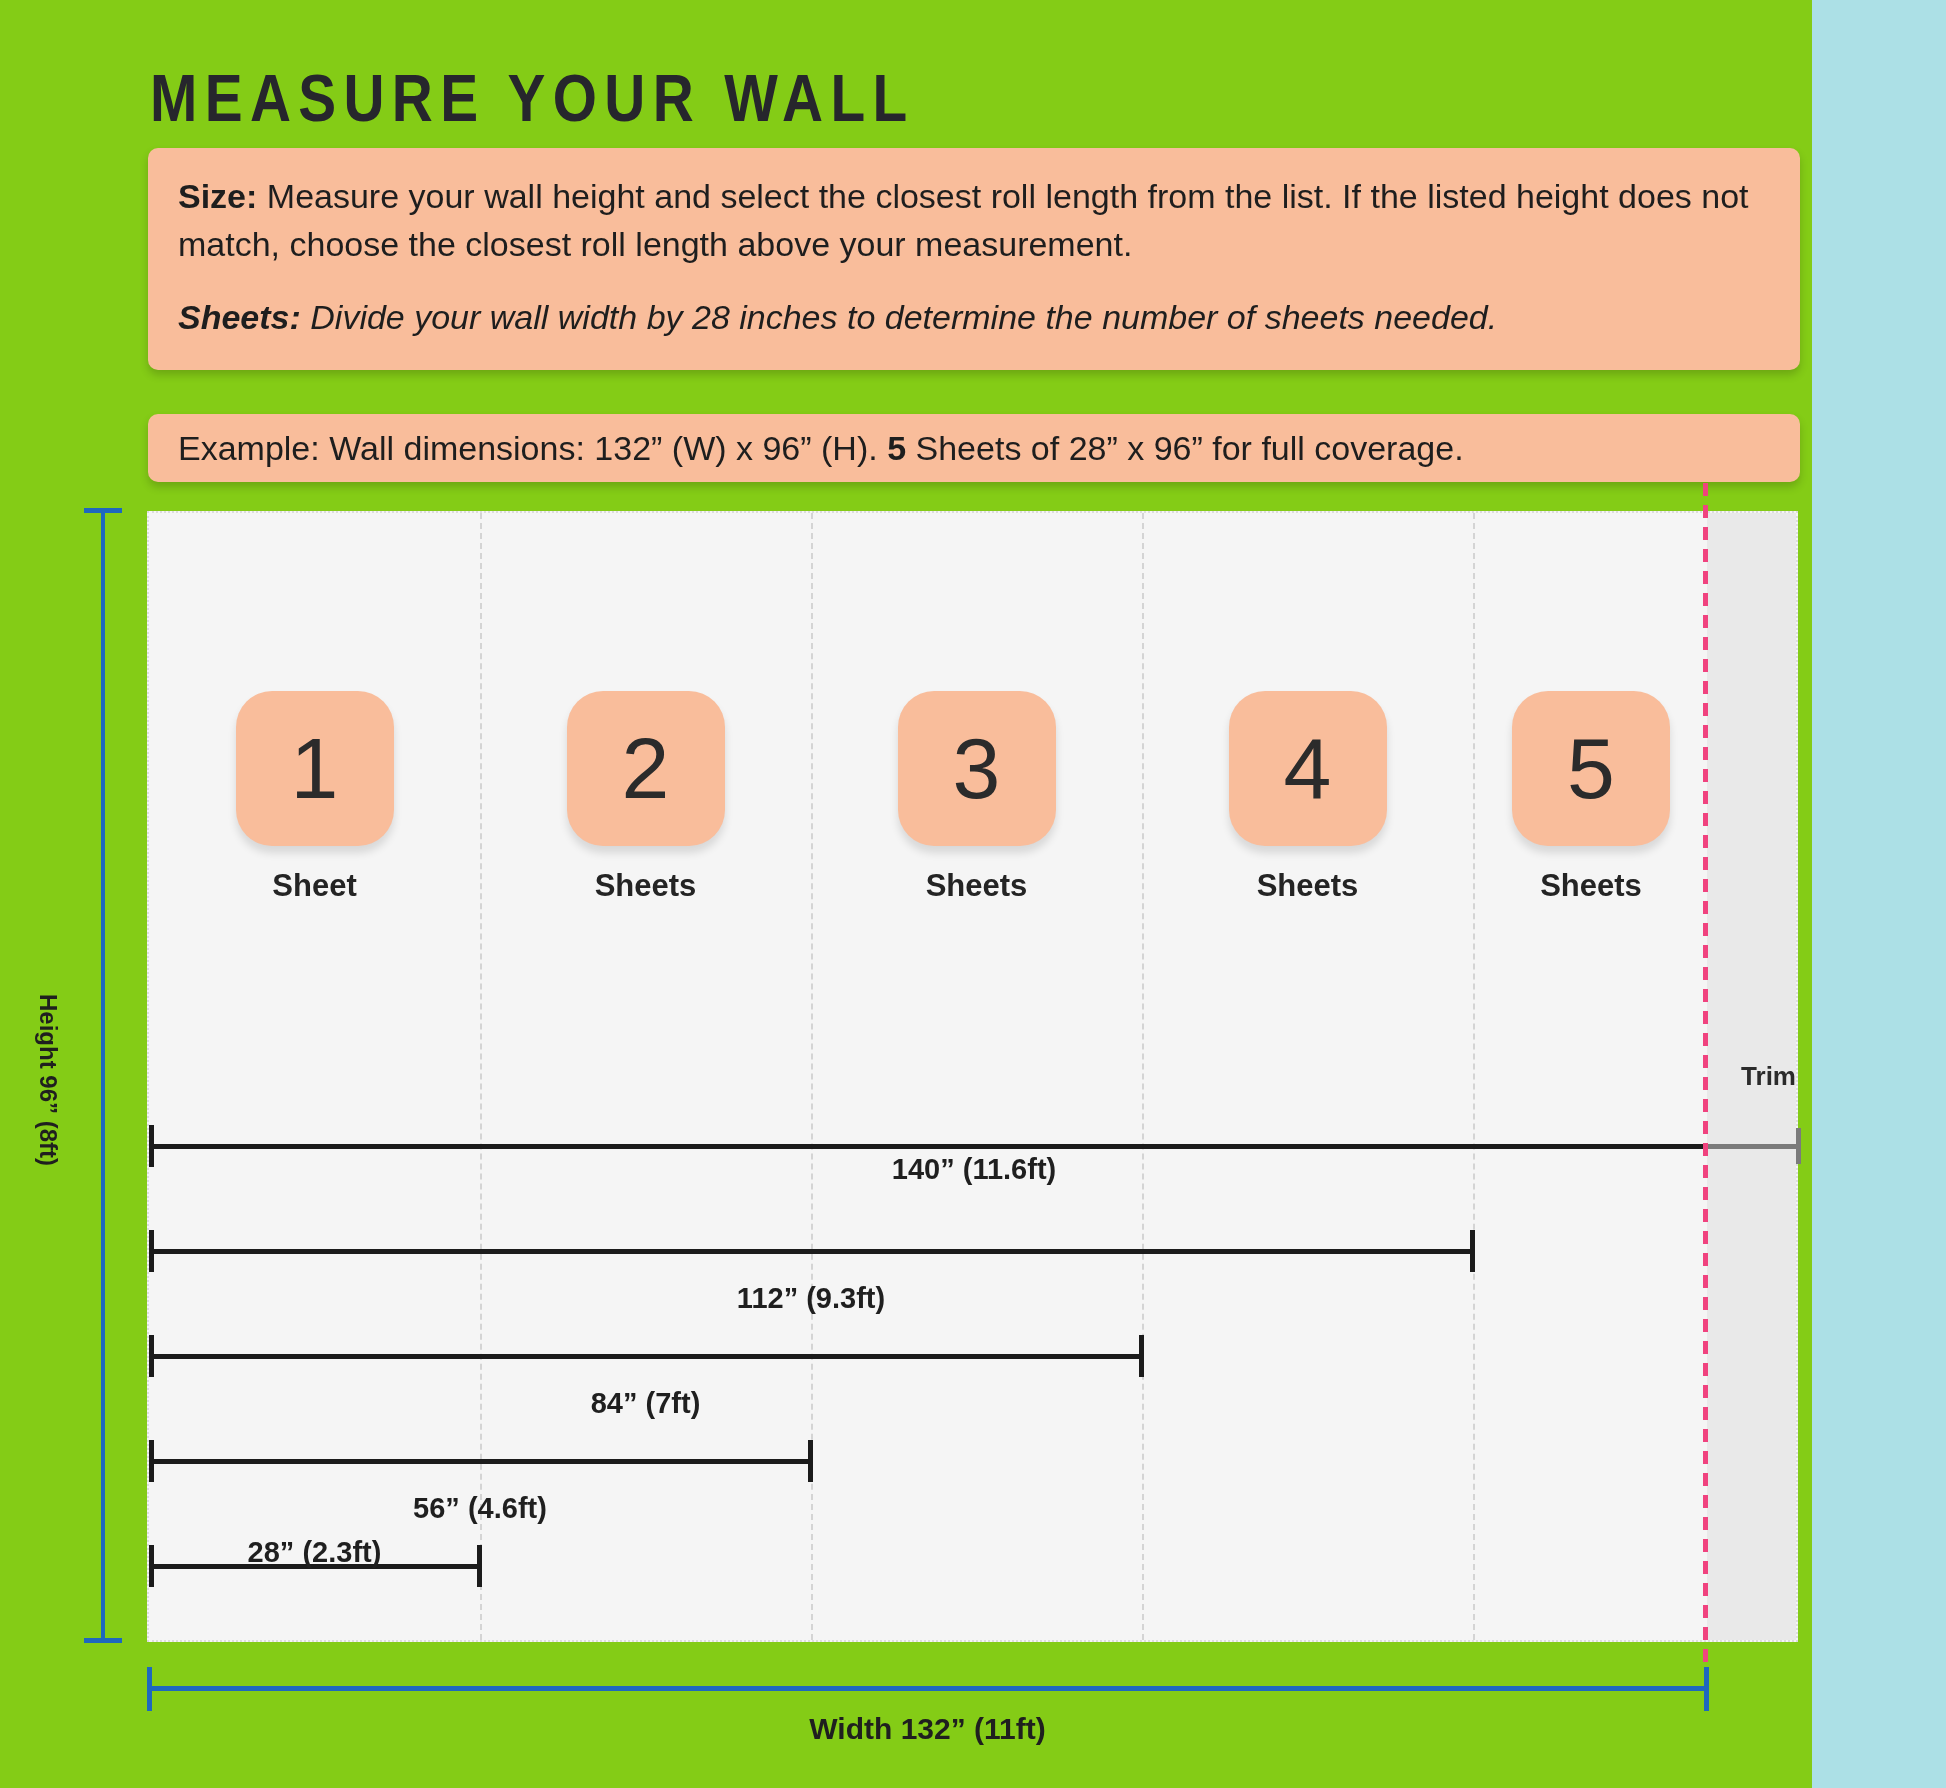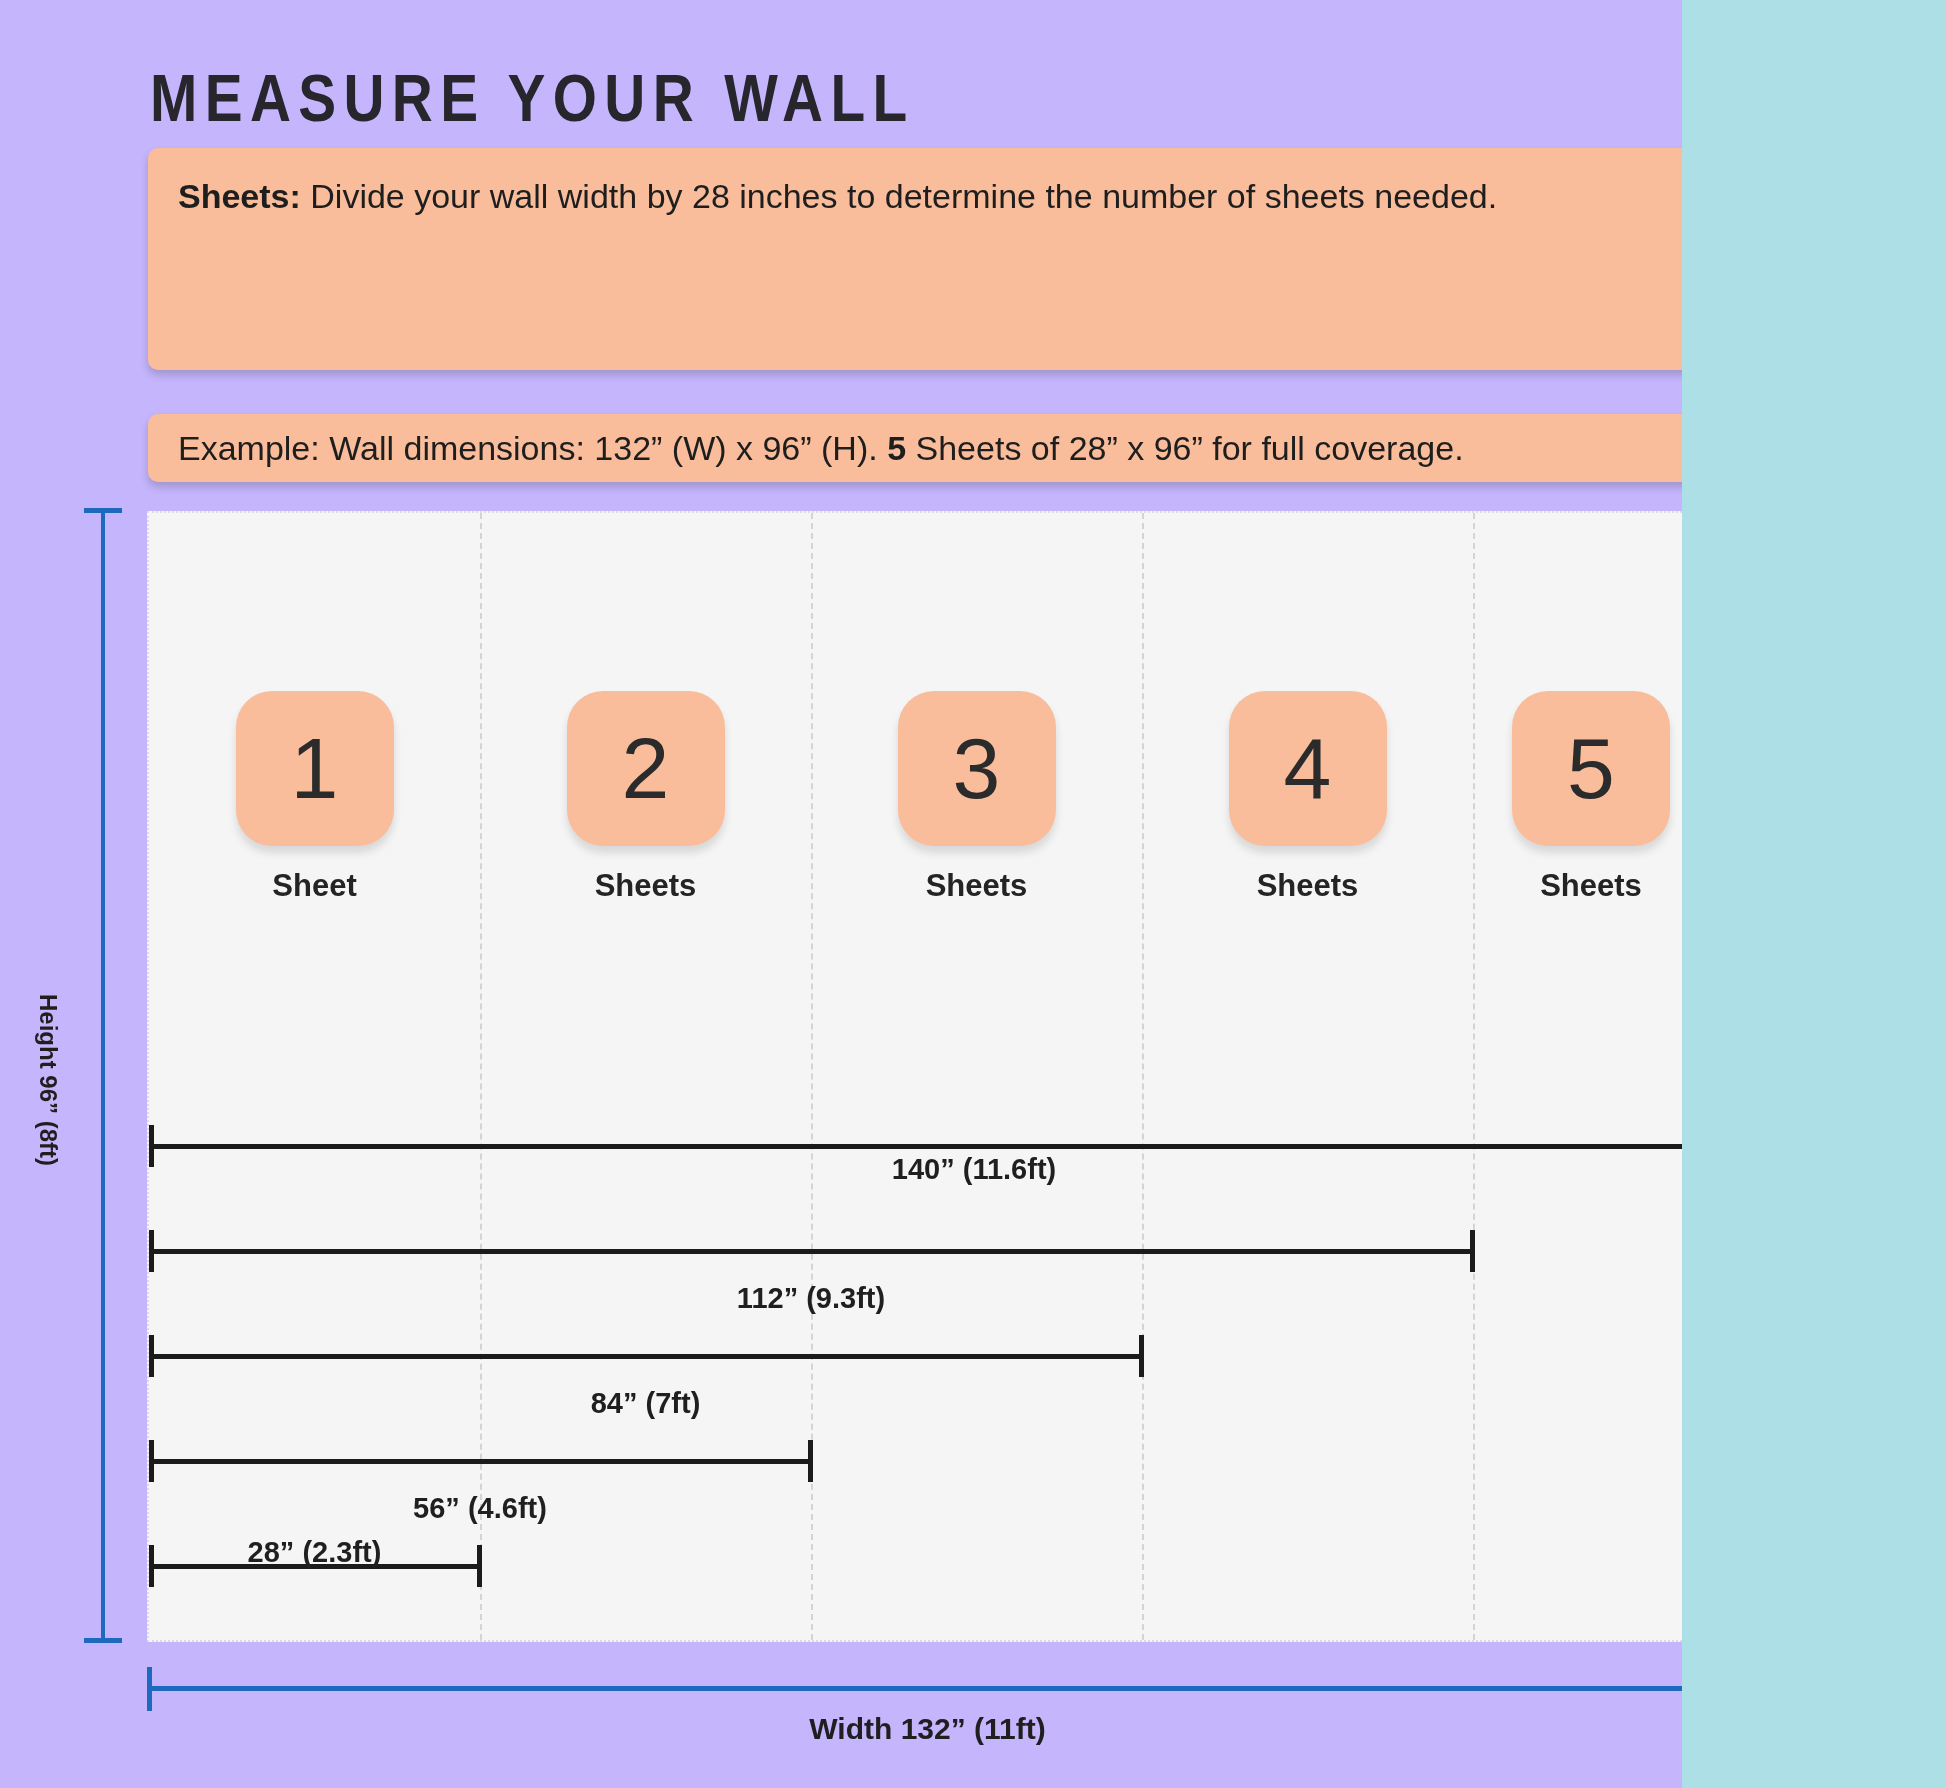--- a/index.html
+++ b/index.html
@@ -1,17 +1,17 @@
 <!DOCTYPE html>
 <html><head>
 <meta charset="utf-8">
 <style>
   html,body{margin:0;padding:0;}
   body{background:#ACE0E6;font-family:"Liberation Sans",sans-serif;}
-  .canvas{position:relative;width:1682px;height:1788px;background:#c4b5fd;overflow:hidden;}
+  .canvas{position:relative;width:1812px;height:1788px;background:#84cc16;overflow:hidden;}
 
   .page-title{
     position:absolute;left:150px;top:60px;margin:0;
     font-size:66px;font-weight:700;letter-spacing:0.13em;color:#26262c;
     transform:scaleX(0.86);transform-origin:left top;white-space:nowrap;
   }
 
   .info-box{
     position:absolute;left:148px;width:1652px;background:#F9BD9B;border-radius:10px;
     box-shadow:0 5px 9px rgba(0,0,0,0.18);color:#1e1e1e;font-size:34px;line-height:1.42;
@@ -74,20 +74,21 @@
   }
 </style>
 </head>
 <body>
 
 <div class="canvas">
 
   <h1 class="page-title">MEASURE YOUR WALL</h1>
 
   <div class="info-box box-instructions">
+    <p><b>Size:</b> <span>Measure your wall height and select the closest roll length from the list. If the listed height does not match, choose the closest roll length above your measurement.</span></p>
     <p><b>Sheets:</b> <span>Divide your wall width by 28 inches to determine the number of sheets needed.</span></p>
   </div>
 
   <div class="info-box box-example">
     <p><span>Example: Wall dimensions: 132” (W) x 96” (H).</span> <b>5</b> <span>Sheets of 28” x 96” for full coverage.</span></p>
   </div>
 
   <div class="panel">
     <div class="trim-strip"></div>
     <div id="dividers">

